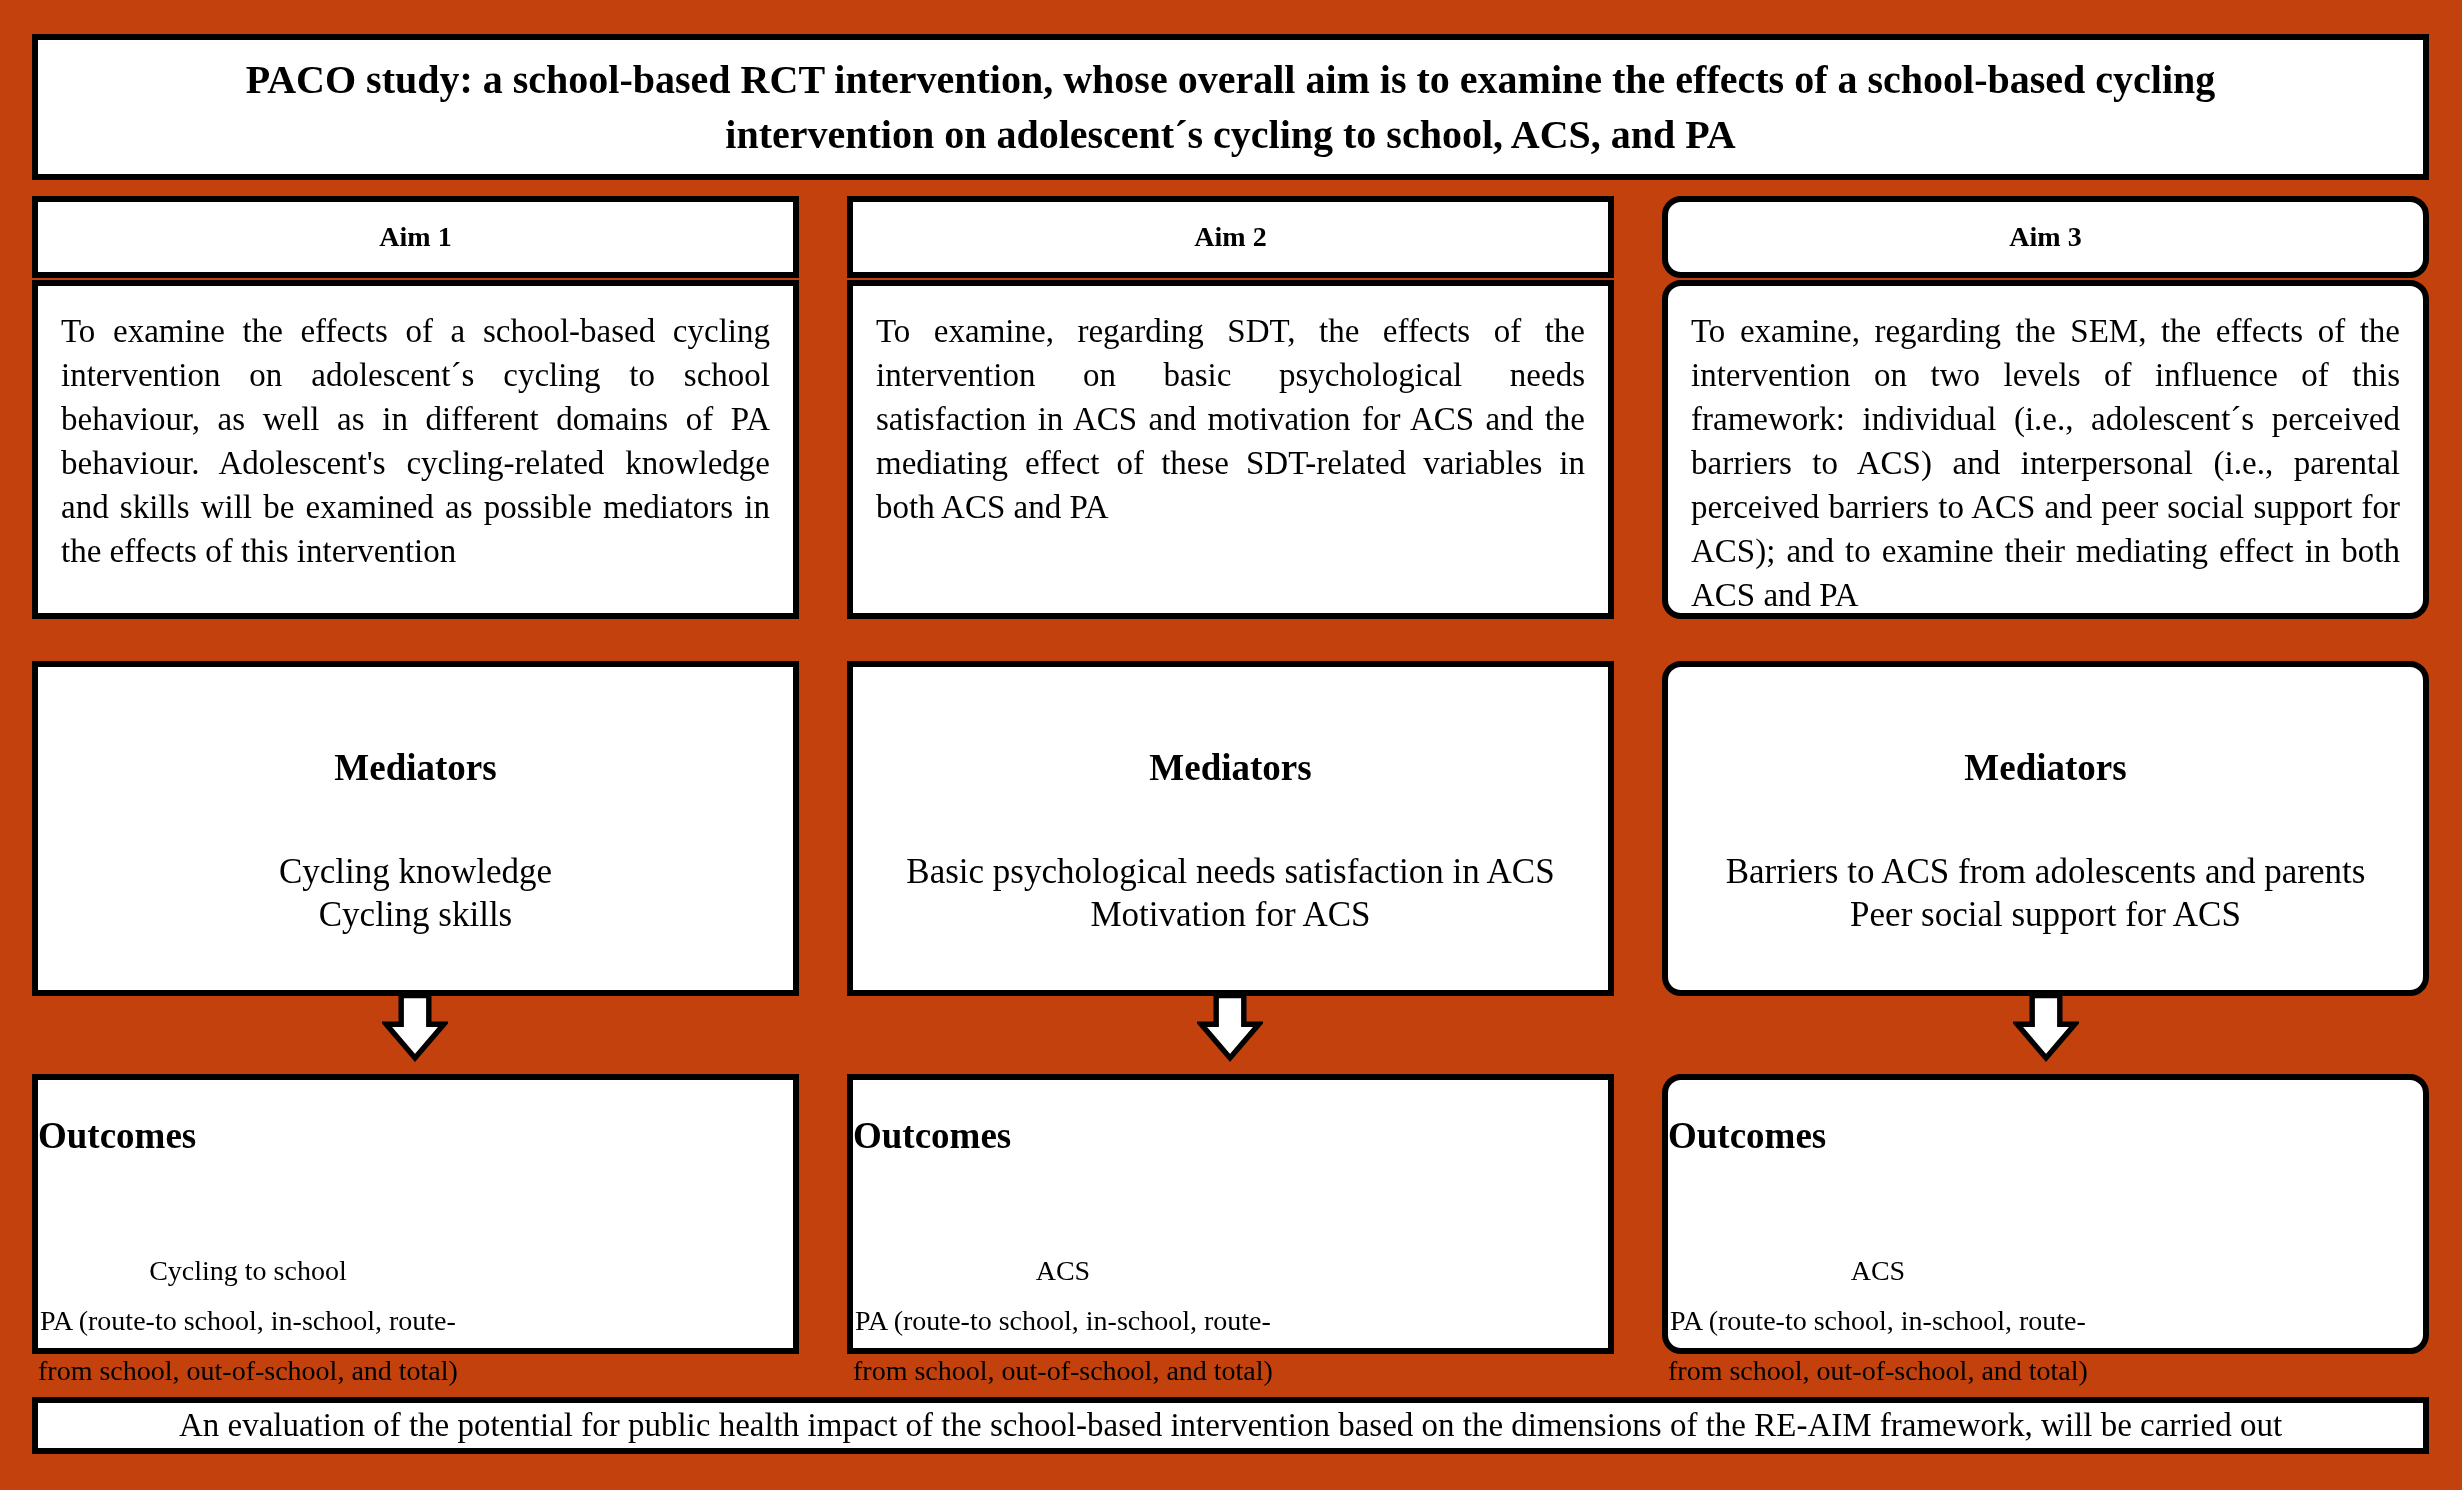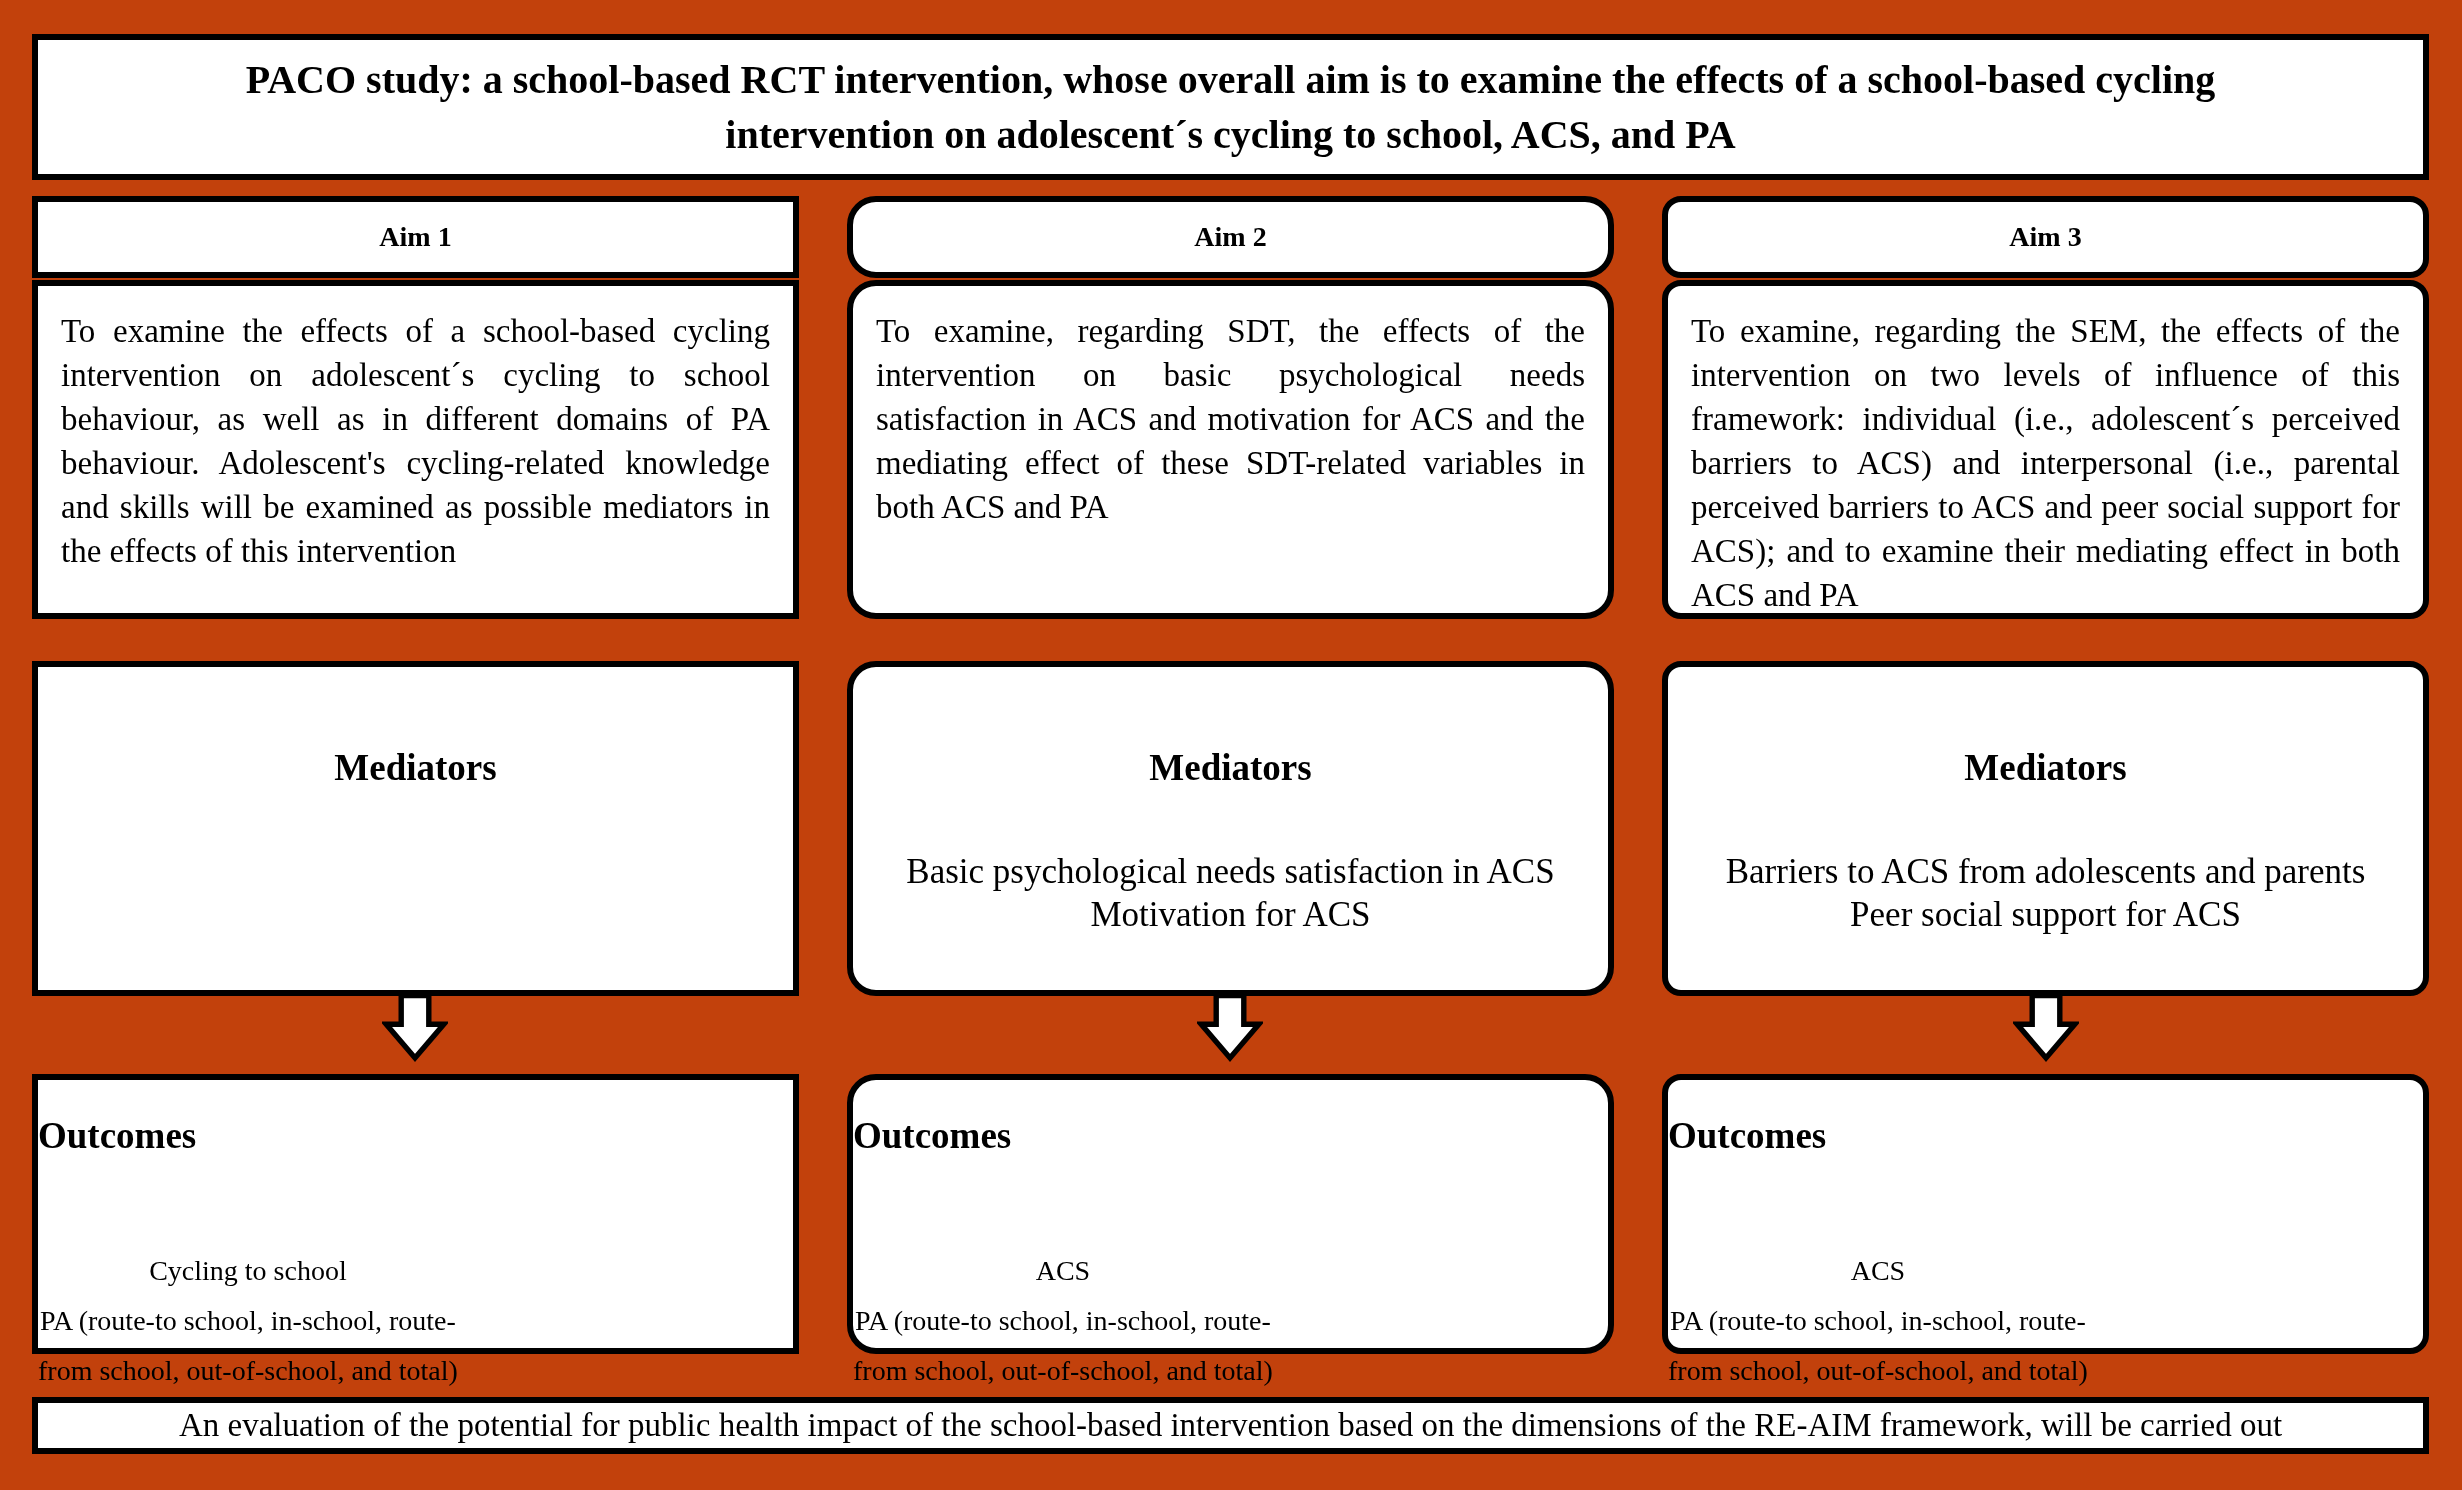--- a/index.html
+++ b/index.html
@@ -20,21 +20,21 @@
   }
   
   .title-box { left: 32px; top: 34px; width: 2397px; height: 146px;
     display: flex; flex-direction: column; align-items: center; justify-content: center;
     font-weight: bold; font-size: 40px; line-height: 55px; text-align: center; }
   .footer-box { left: 32px; top: 1397px; width: 2397px; height: 57px;
     display: flex; align-items: center; justify-content: center;
     font-size: 33px; text-align: center; }
   
   .c0 { left: 32px; }
-  .c1 { left: 847px; border-radius: 29px; }
+  .c1 { left: 847px; }
   .c2 { left: 1662px; border-radius: 19px; }
   .col { width: 767px; }
   .header-box { top: 196px; height: 82px;
     display: flex; align-items: center; justify-content: center;
     font-weight: bold; font-size: 28px; }
   .desc-box { top: 280px; height: 339px; padding: 23px 23px 0 23px;
     font-size: 33px; line-height: 44px; text-align: justify; }
   .desc-box p { margin: 0; }
   .mid-box { top: 661px; height: 335px;
     display: flex; flex-direction: column; align-items: center; text-align: center; }
@@ -75,20 +75,24 @@
   </div>
   <div class="box desc-box col c1">
     <p>To examine, regarding SDT, the effects of the intervention on basic psychological needs satisfaction in ACS and motivation for ACS and the mediating effect of these SDT-related variables in both ACS and PA</p>
   </div>
   <div class="box desc-box col c2">
     <p>To examine, regarding the SEM, the effects of the intervention on two levels of influence of this framework: individual (i.e., adolescent´s perceived barriers to ACS) and interpersonal (i.e., parental perceived barriers to ACS and peer social support for ACS); and to examine their mediating effect in both ACS and PA</p>
   </div>
 
   <div class="box mid-box col c0">
     <div class="box-title">Mediators</div>
+    <div class="box-body">
+      <div>Cycling knowledge</div>
+      <div>Cycling skills</div>
+    </div>
   </div>
   <div class="box mid-box col c1">
     <div class="box-title">Mediators</div>
     <div class="box-body">
       <div>Basic psychological needs satisfaction in ACS</div>
       <div>Motivation for ACS</div>
     </div>
   </div>
   <div class="box mid-box col c2">
     <div class="box-title">Mediators</div>

